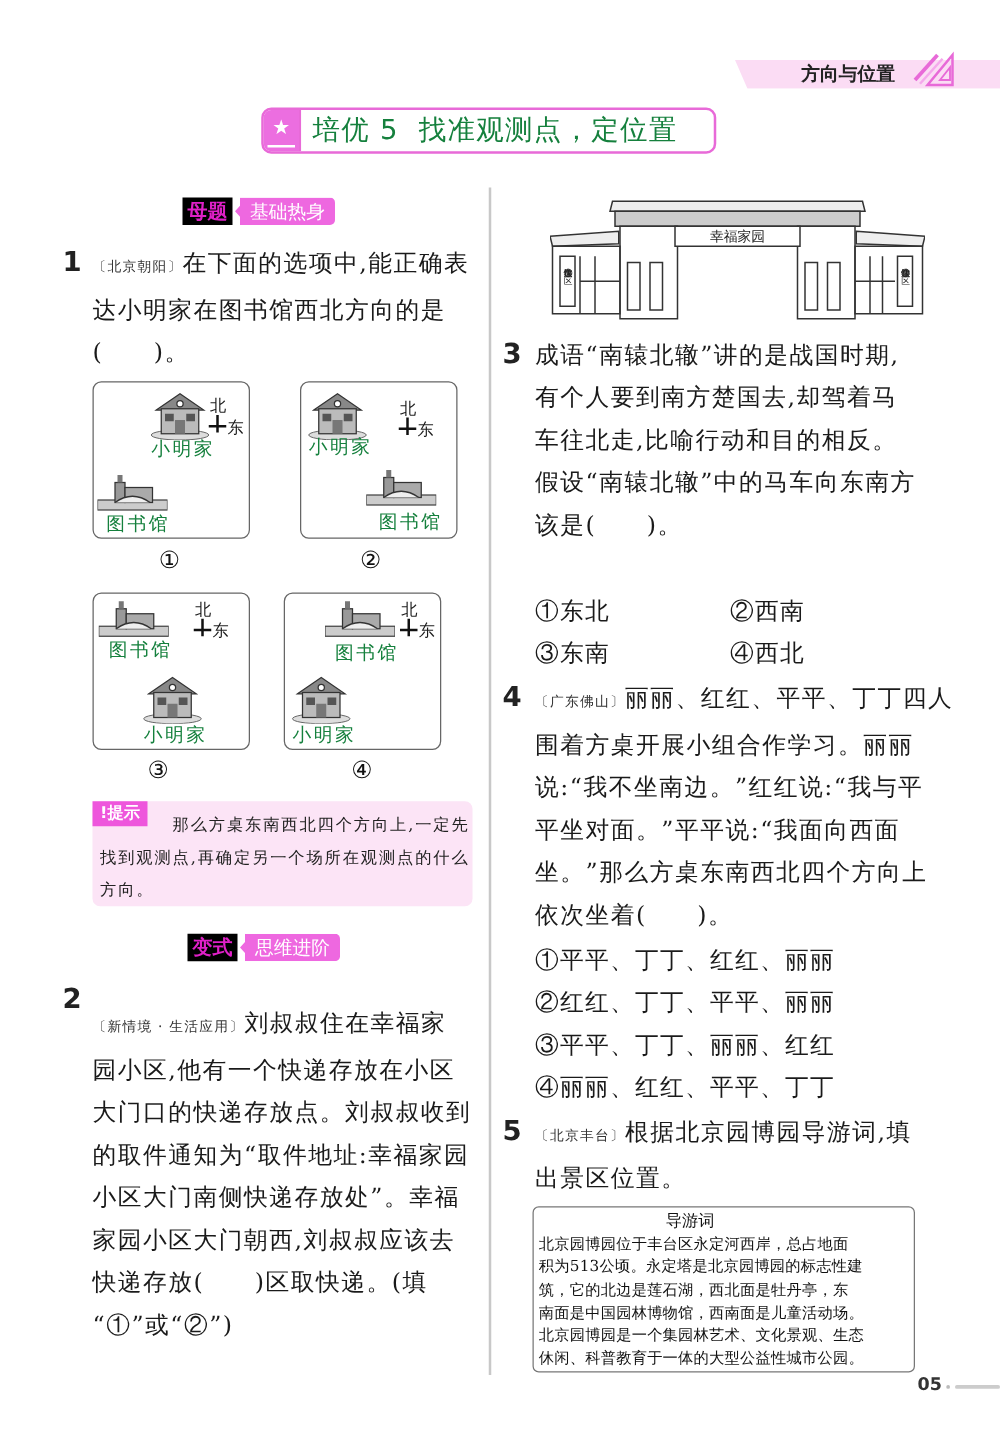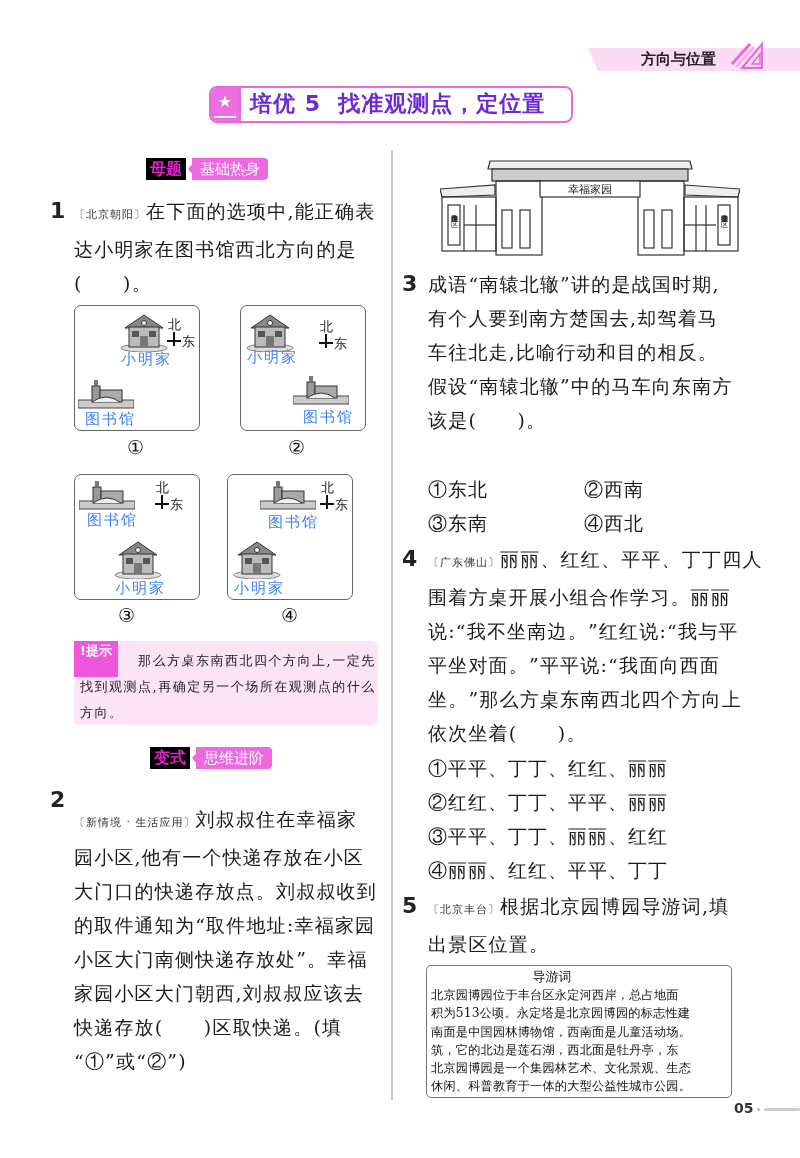--- a/index.html
+++ b/index.html
@@ -14,53 +14,53 @@
   .hdr-icon { position: absolute; left: 728px; top: 40px; width: 36px; height: 30px; }
 
   
   .title-box { position: absolute; left: 209px; top: 86px; width: 364px; height: 37px;
     border: 2px solid #e86ad8; border-radius: 8px; background: #fff; }
   .title-star { position: absolute; left: 211px; top: 88px; width: 30px; height: 33px;
     background: #ec6ee0; border-right: 2px solid #e86ad8; color: #fff; font-size: 16px;
     text-align: center; line-height: 28px; border-radius: 6px 0 0 6px; }
   .title-star::after { content: ""; position: absolute; left: 3px; right: 3px; bottom: 3px; height: 2px; background: #fff; }
   .title-text { position: absolute; left: 250px; top: 89px; font-family: "DejaVu Sans", sans-serif;
-    font-weight: bold; font-size: 22px; color: #6d28d9; letter-spacing: 1px; }
+    font-weight: normal; font-size: 22px; color: #15803d; letter-spacing: 1px; }
 
   
   .sec { position: absolute; height: 22px; display: flex; align-items: center; }
   .sec-main { background: #000000; color: #e020c8; font-family: "DejaVu Sans", sans-serif; font-weight: bold;
     font-size: 16px; padding: 0 4px; height: 22px; line-height: 22px; }
   .sec-sub { background: #ee68e0; color: #fff; font-size: 15px; height: 22px; line-height: 22px;
     padding: 0 8px 0 12px; border-radius: 4px; margin-left: 2px;
     clip-path: polygon(4px 0, 100% 0, 100% 100%, 4px 100%, 4px 70%, 0 50%, 4px 30%); }
 
   
   .divider { position: absolute; left: 391px; top: 150px; width: 2px; height: 950px; background: #c8c8c8; }
 
   
   .qnum { position: absolute; font-family: "DejaVu Sans", sans-serif; font-weight: bold; font-size: 22px; color: #222; }
   .qtext { position: absolute; font-size: 19px; line-height: 34px; color: #1a1a1a; letter-spacing: 1.2px; }
   .src { font-size: 11px; color: #333; letter-spacing: 1px; }
   .line { display: block; white-space: nowrap; }
 
   
   .mapbox { position: absolute; width: 126px; height: 126px; border: 1.5px solid #666; border-radius: 7px; background: #fff; }
-  .maplabel { position: absolute; font-size: 15px; color: #3b82f6; letter-spacing: 2px; white-space: nowrap; }
+  .maplabel { position: absolute; font-size: 15px; color: #15803d; letter-spacing: 2px; white-space: nowrap; }
   .compass { position: absolute; width: 34px; height: 36px; font-size: 13px; }
   .compass .n { position: absolute; left: 1px; top: 0; }
   .compass .e { position: absolute; left: 15px; top: 17px; }
   .compass .v { position: absolute; left: 6px; top: 16px; width: 1.5px; height: 14px; background: #111; }
   .compass .h { position: absolute; left: 0; top: 24px; width: 14px; height: 1.5px; background: #111; }
   .circ { position: absolute; font-size: 19px; color: #111; }
   .house, .library { position: absolute; }
 
   
   .tip { position: absolute; left: 74px; top: 641px; width: 304px; height: 84px; background: #fce4f6; border-radius: 6px; }
-  .tip-tag { position: absolute; left: 74px; top: 641px; height: 36px; background: #ee56dc; color: #fff;
+  .tip-tag { position: absolute; left: 74px; top: 641px; height: 20px; background: #ee56dc; color: #fff;
     font-size: 13px; padding: 0 6px; line-height: 20px; font-family: "DejaVu Sans", sans-serif; font-weight: bold; }
   .tip-text { position: absolute; left: 80px; top: 648px; width: 296px; font-size: 13px; line-height: 26px; letter-spacing: 1.5px; color: #222; }
 
   
   .gate { position: absolute; left: 440px; top: 155px; width: 300px; height: 105px; }
 
   
   .guide { position: absolute; left: 426px; top: 965px; width: 306px; height: 133px; border: 1.5px solid #777; border-radius: 5px; background: #fff; }
   .guide-title { position: absolute; left: 426px; top: 968px; width: 252px; text-align: center; font-size: 13px; color: #111; }
   .guide-body { position: absolute; left: 431px; top: 986px; width: 300px; font-size: 12.2px; line-height: 18.3px; color: #111; letter-spacing: 0.2px; }
@@ -299,21 +299,21 @@
 <div class="qtext" style="left:428px; top:889px;">
   <span class="line"><span class="src">〔北京丰台〕</span><span>根据北京园博园导游词,填</span></span>
   <span class="line">出景区位置。</span>
 </div>
 
 <div class="guide"></div>
 <div class="guide-title">导游词</div>
 <div class="guide-body">
   <span class="line">北京园博园位于丰台区永定河西岸，总占地面</span>
   <span class="line">积为513公顷。永定塔是北京园博园的标志性建</span>
+  <span class="line">筑，它的北边是莲石湖，西北面是牡丹亭，东</span>
   <span class="line">南面是中国园林博物馆，西南面是儿童活动场。</span>
-  <span class="line">筑，它的北边是莲石湖，西北面是牡丹亭，东</span>
   <span class="line">北京园博园是一个集园林艺术、文化景观、生态</span>
   <span class="line">休闲、科普教育于一体的大型公益性城市公园。</span>
 </div>
 
 <div class="pgnum">05</div>
 <div class="pgdot"></div>
 <div class="pgline"></div>
 
 </body></html>

